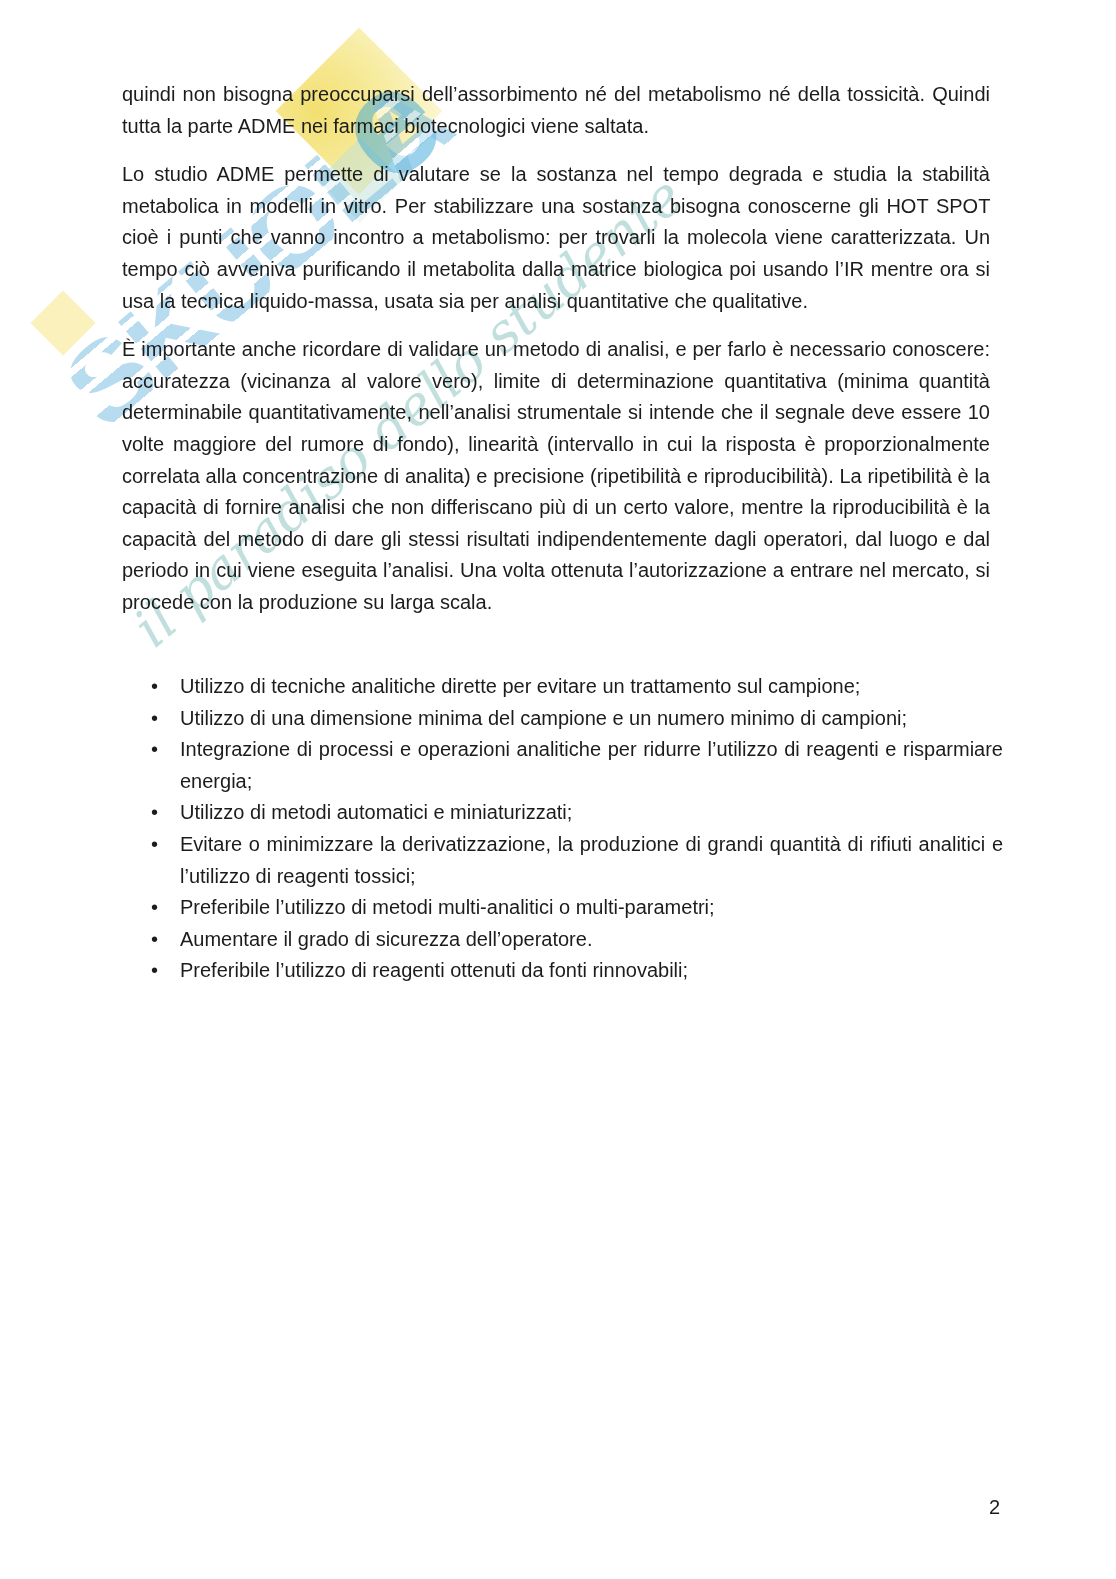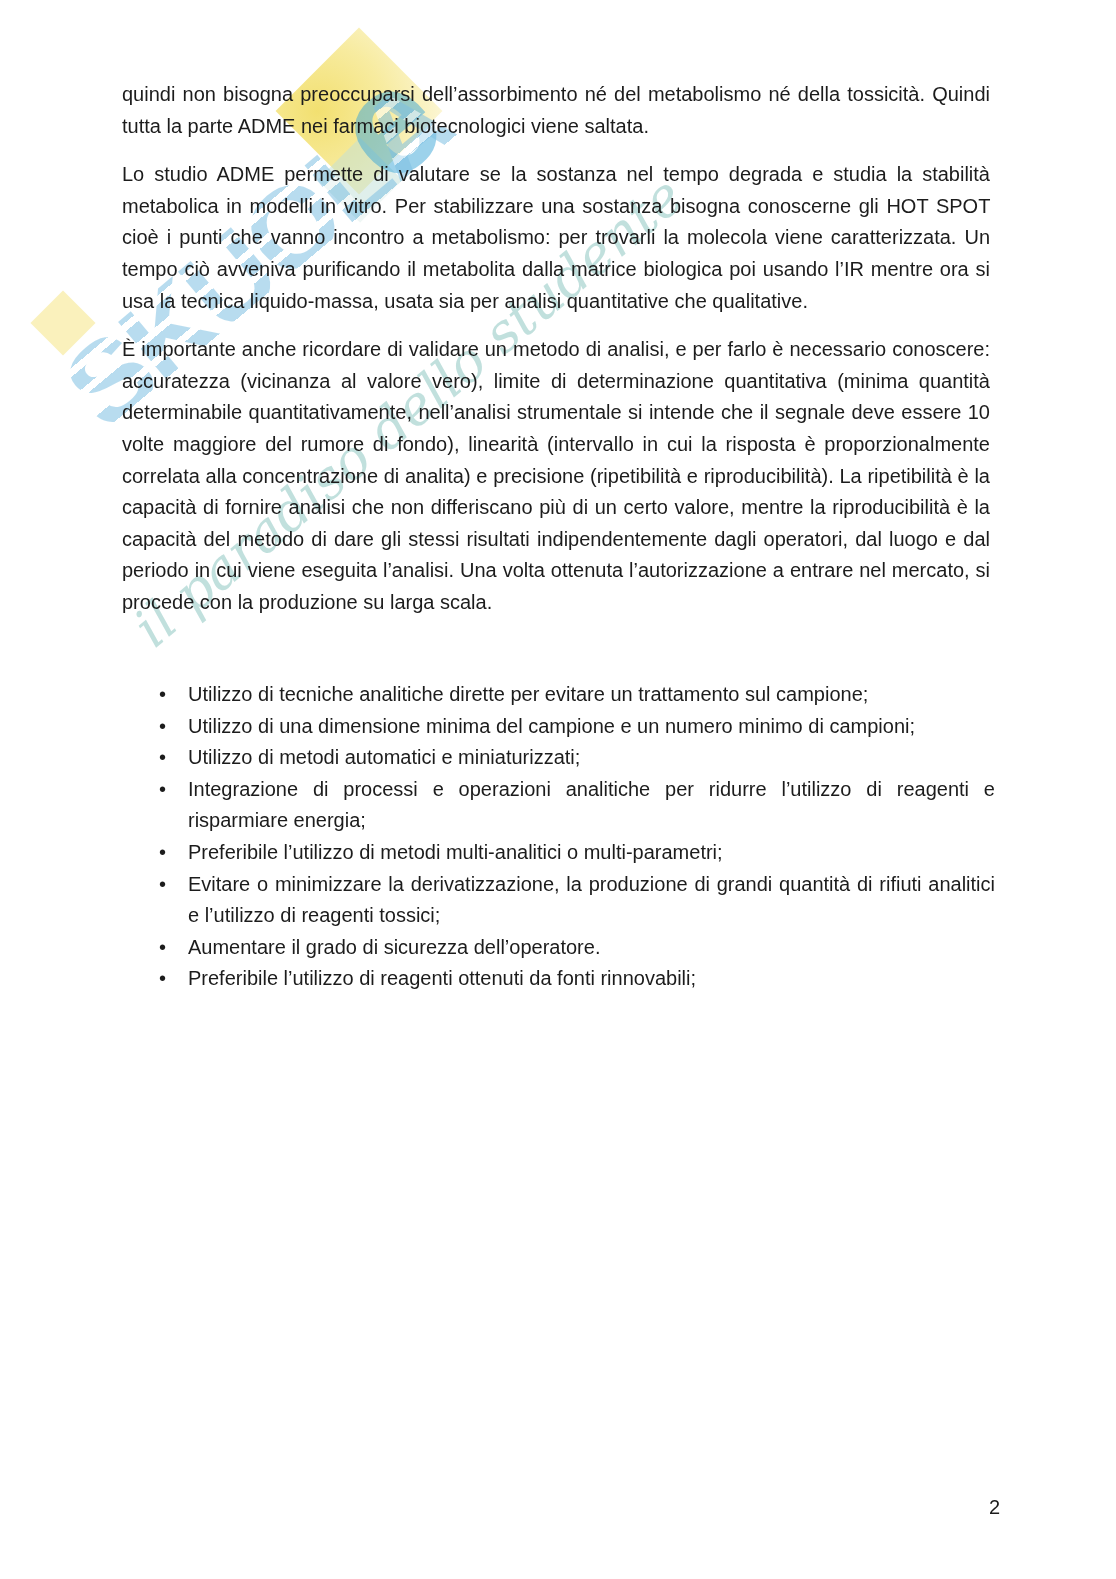--- a/index.html
+++ b/index.html
@@ -56,21 +56,21 @@
     color:rgba(159,208,203,.65);
   }
   
   .doc{
     position:absolute;left:105px;top:62px;width:902px;
     font-size:20px;line-height:31.6px;z-index:1;
   }
   .doc p{margin:17px;text-align:justify;}
   .doc .bold{font-weight:normal;}
   .doc .spacer{height:31.6px;}
-  .doc ul{margin:12px;padding:0;list-style:none;}
+  .doc ul{margin:4px;padding:0;list-style:none;}
   .doc li{position:relative;padding-left:71px;text-align:justify;}
   .doc li::before{content:"\2022";position:absolute;left:42px;top:0;}
   
   .page-number{position:absolute;left:989px;top:1496px;font-size:20px;z-index:1;}
 </style>
 </head>
 <body>
 
 <div class="page">
 
@@ -84,24 +84,24 @@
   </div>
 
   <div class="doc">
       <p><span>quindi non bisogna preoccuparsi dell’assorbimento né del metabolismo né della tossicità. Quindi tutta la parte ADME nei farmaci biotecnologici viene saltata.</span></p>
       <p><span>Lo studio ADME permette di valutare se la sostanza nel tempo degrada e studia la stabilità metabolica in modelli in vitro. Per stabilizzare una sostanza bisogna conoscerne gli </span><span class="bold">HOT SPOT</span><span> cioè i punti che vanno incontro a metabolismo: per trovarli la molecola viene caratterizzata. Un tempo ciò avveniva purificando il metabolita dalla matrice biologica poi usando l’IR mentre ora si usa la tecnica liquido-massa, usata sia per analisi quantitative che qualitative.</span></p>
       <p><span>È importante anche ricordare di validare un metodo di analisi, e per farlo è necessario conoscere: accuratezza (vicinanza al valore vero), limite di determinazione quantitativa (minima quantità determinabile quantitativamente, nell’analisi strumentale si intende che il segnale deve essere 10 volte maggiore del rumore di fondo), linearità (intervallo in cui la risposta è proporzionalmente correlata alla concentrazione di analita) e precisione (ripetibilità e riproducibilità). La ripetibilità è la capacità di fornire analisi che non differiscano più di un certo valore, mentre la riproducibilità è la capacità del metodo di dare gli stessi risultati indipendentemente dagli operatori, dal luogo e dal periodo in cui viene eseguita l’analisi. Una volta ottenuta l’autorizzazione a entrare nel mercato, si procede con la produzione su larga scala.</span></p>
       <div class="spacer"></div>
       <ul>
         <li><span>Utilizzo di tecniche analitiche dirette per evitare un trattamento sul campione;</span></li>
         <li><span>Utilizzo di una dimensione minima del campione e un numero minimo di campioni;</span></li>
+        <li><span>Integrazione di processi e operazioni analitiche per ridurre l’utilizzo di reagenti e risparmiare energia;</span></li>
         <li><span>Utilizzo di metodi automatici e miniaturizzati;</span></li>
-        <li><span>Integrazione di processi e operazioni analitiche per ridurre l’utilizzo di reagenti e risparmiare energia;</span></li>
+        <li><span>Evitare o minimizzare la derivatizzazione, la produzione di grandi quantità di rifiuti analitici e l’utilizzo di reagenti tossici;</span></li>
         <li><span>Preferibile l’utilizzo di metodi multi-analitici o multi-parametri;</span></li>
-        <li><span>Evitare o minimizzare la derivatizzazione, la produzione di grandi quantità di rifiuti analitici e l’utilizzo di reagenti tossici;</span></li>
         <li><span>Aumentare il grado di sicurezza dell’operatore.</span></li>
         <li><span>Preferibile l’utilizzo di reagenti ottenuti da fonti rinnovabili;</span></li>
       </ul>
     </div>
 
   <div class="page-number">2</div>
 
 </div>
 
 </body></html>

